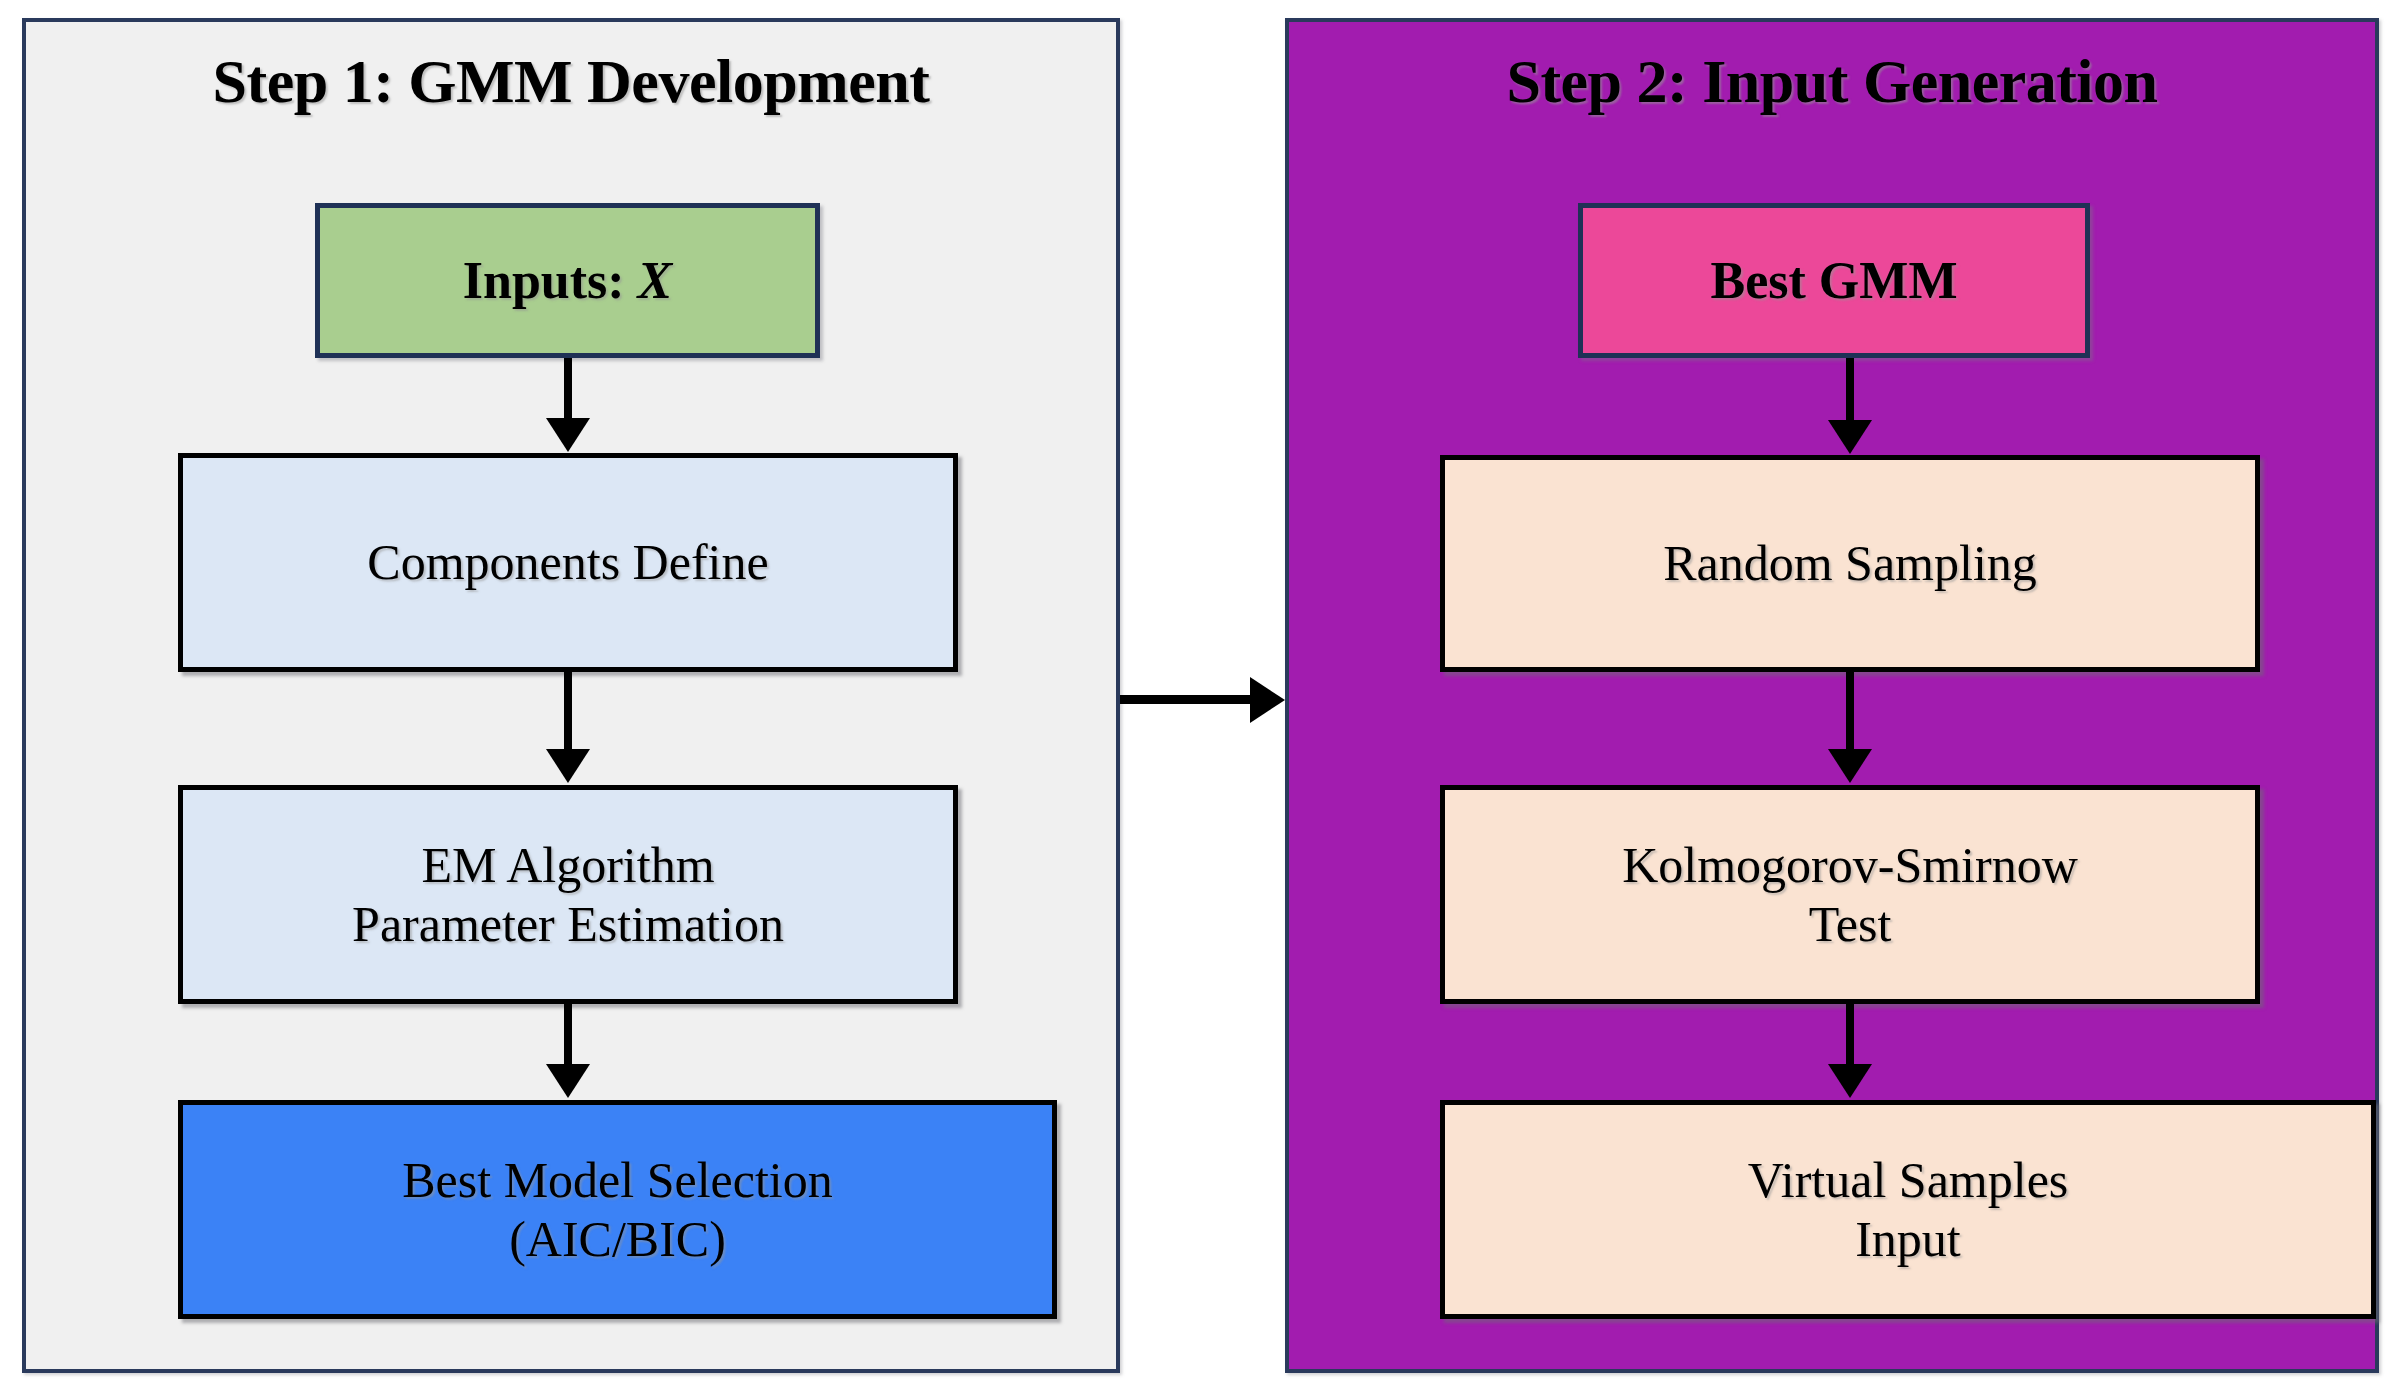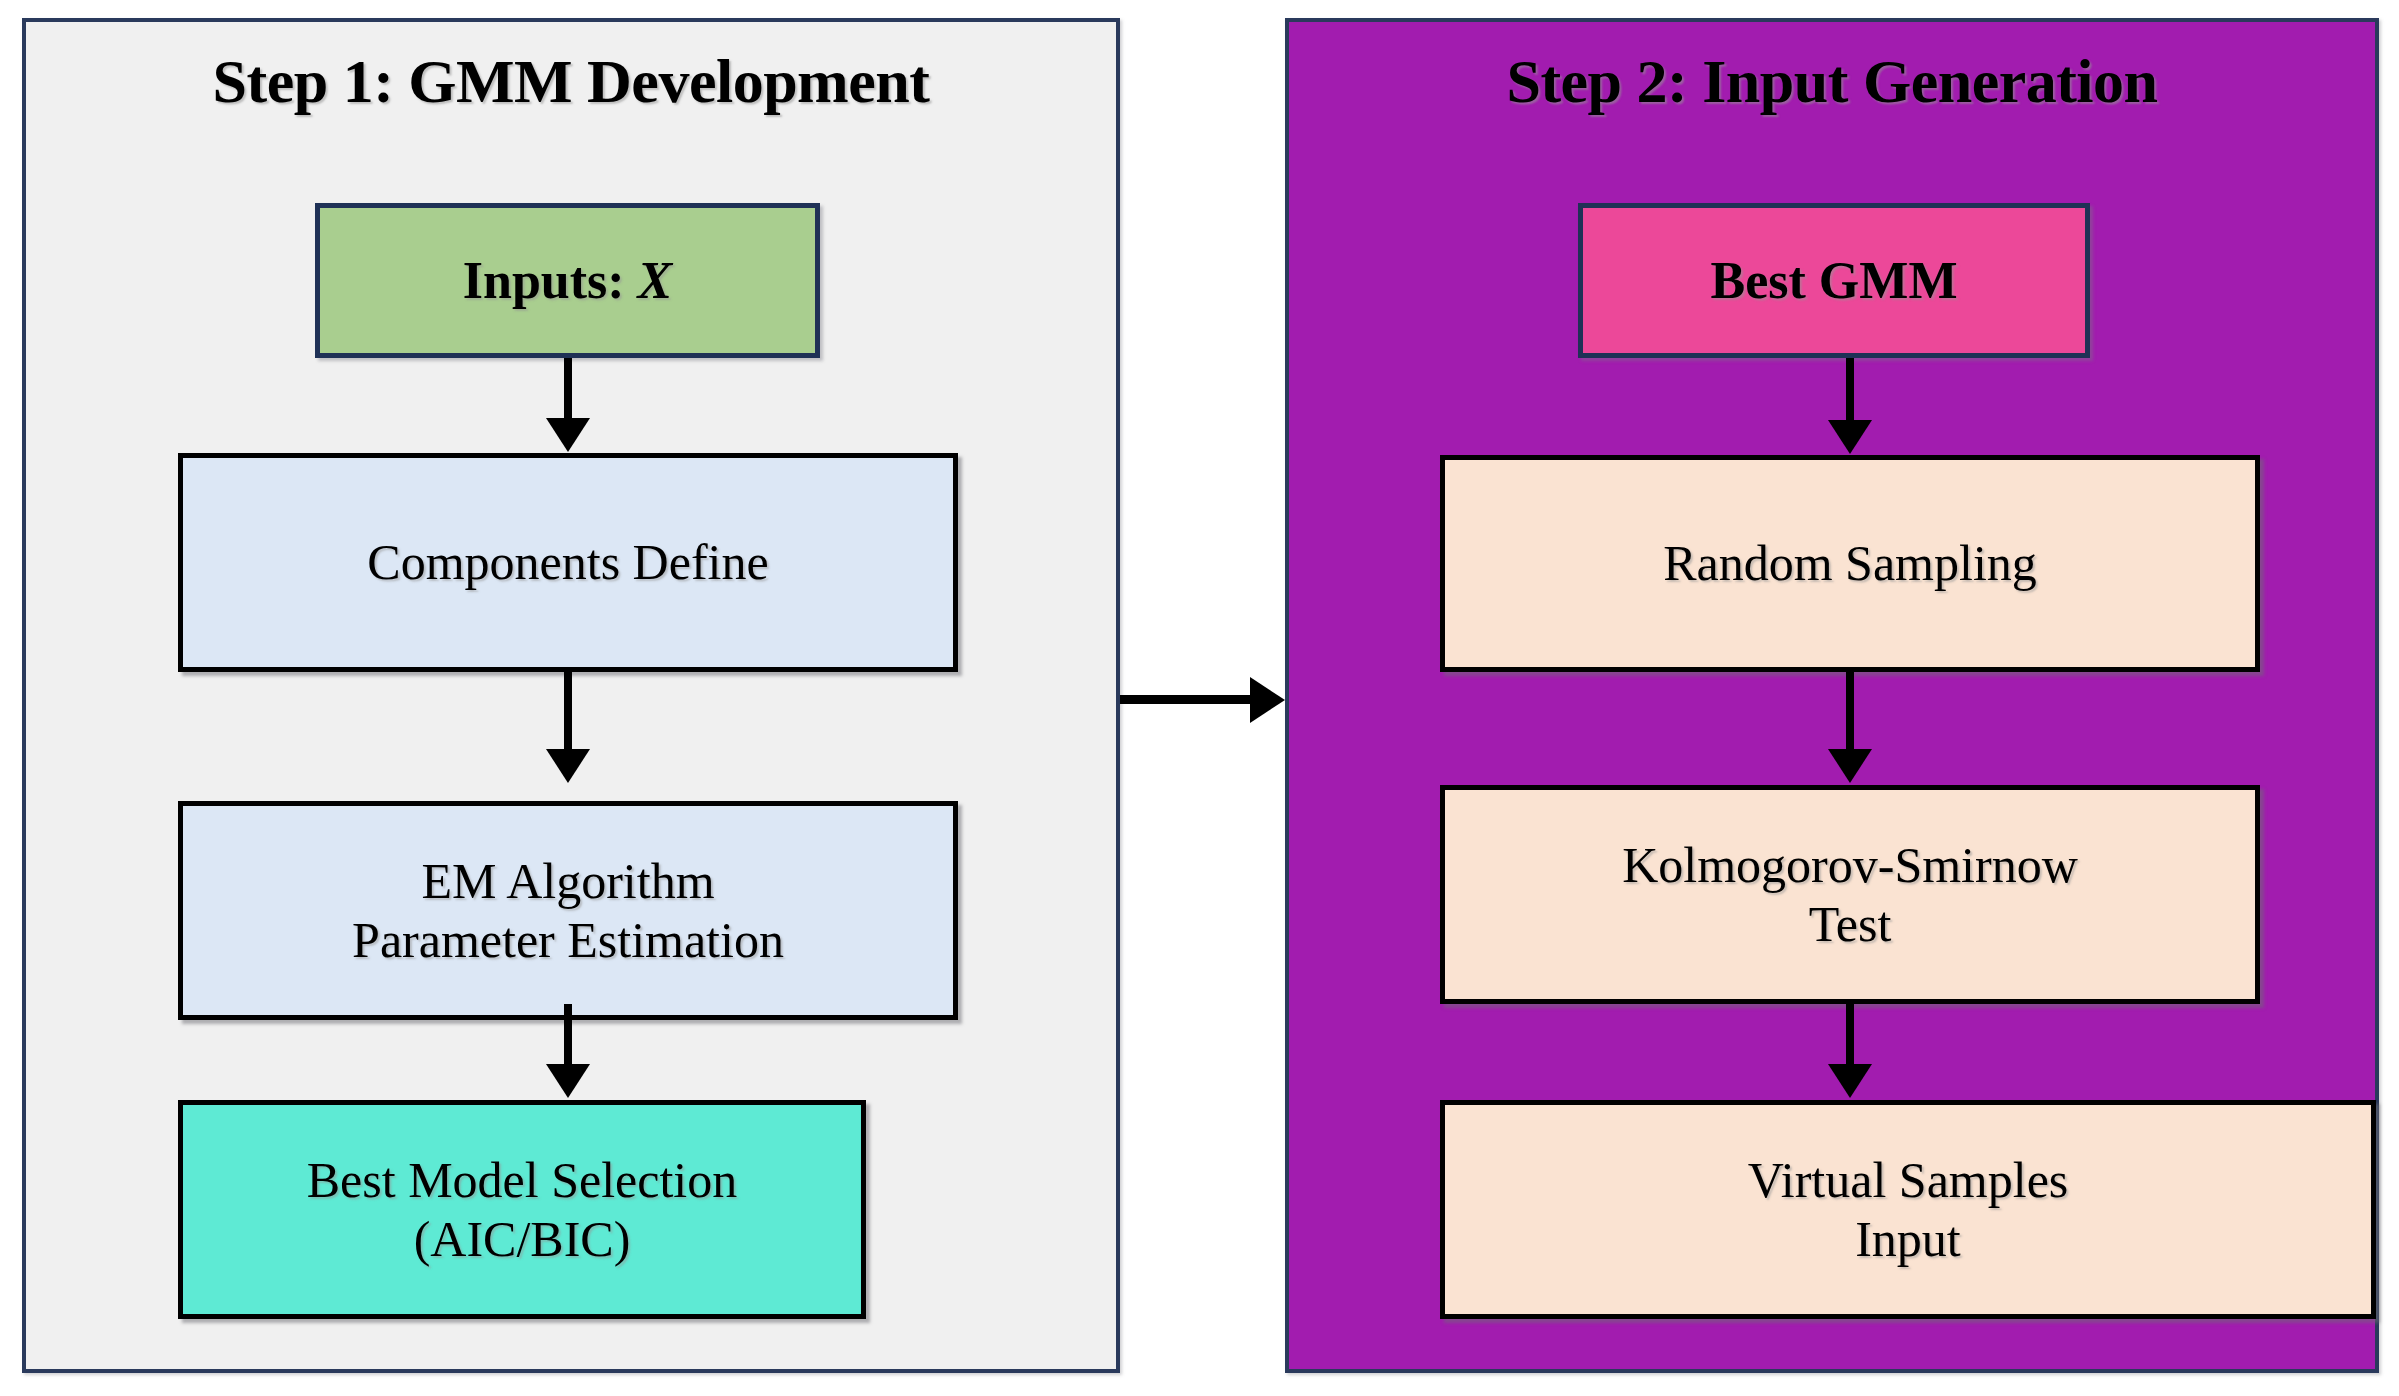--- a/index.html
+++ b/index.html
@@ -98,26 +98,25 @@
   
   #node-gmm-components {
     left: 178px; top: 453px;
     width: 780px; height: 219px;
     background: #DCE7F5;
   }
   #node-em-algorithm {
     left: 178px; top: 785px;
     width: 780px; height: 219px;
     background: #DCE7F5;
-    margin-top: 16px;
   }
   #node-best-model-selection {
     left: 178px; top: 1100px;
-    width: 688px; height: 219px;
-    background: #5eead4;
+    width: 879px; height: 219px;
+    background: #3b82f6;
   }
 
   
   #node-random-sampling {
     left: 1440px; top: 455px;
     width: 820px; height: 217px;
     background: #FAE3D2;
   }
   #node-ks-test {
     left: 1440px; top: 785px;

